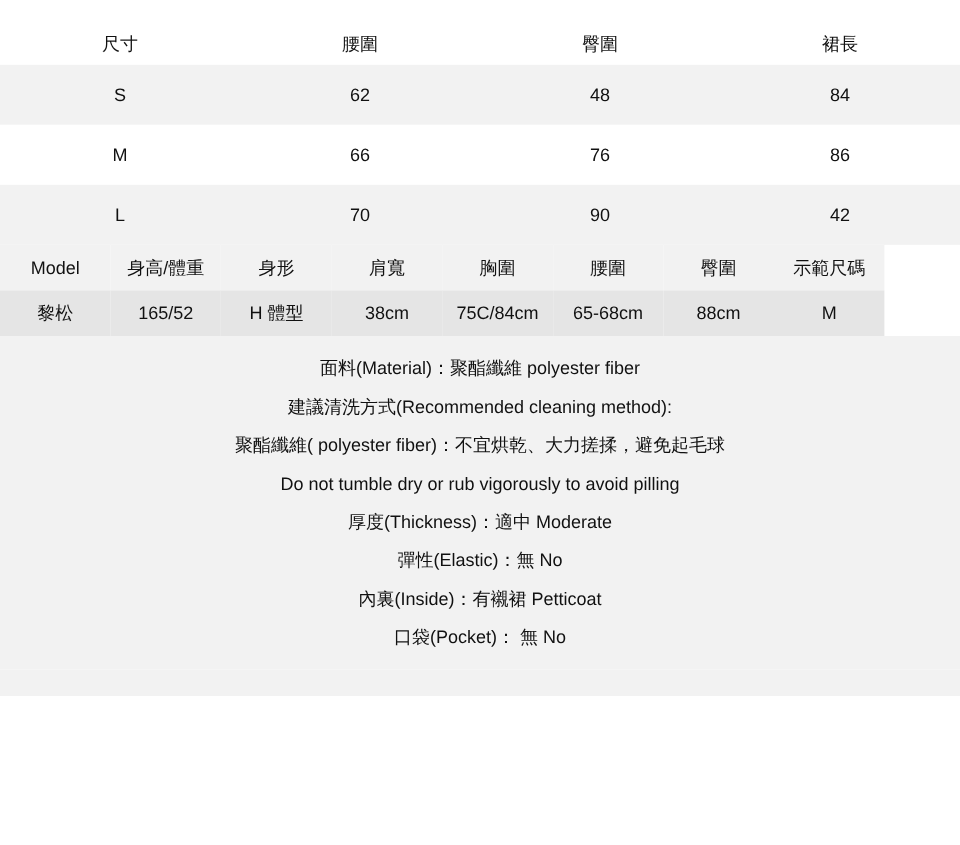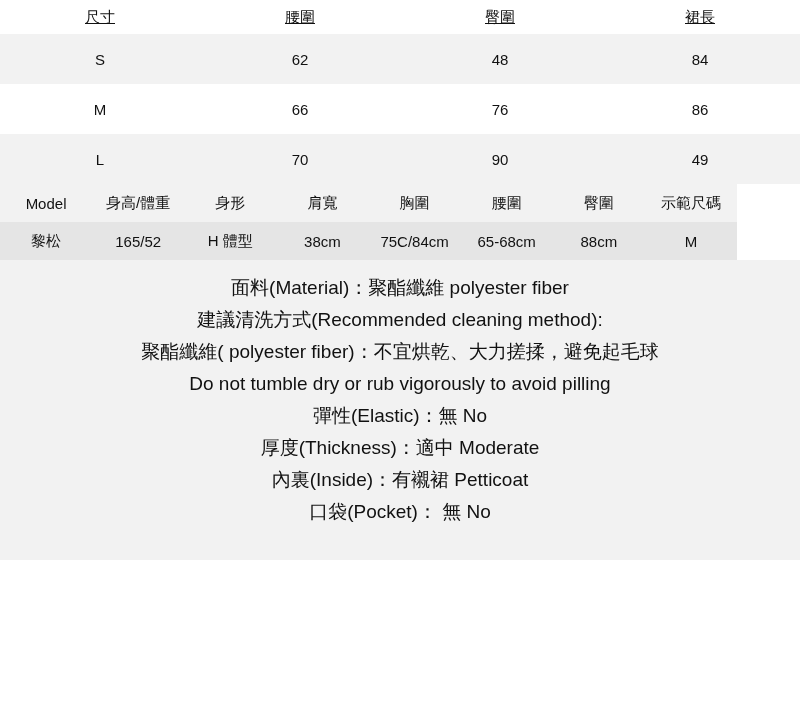--- a/index.html
+++ b/index.html
@@ -32,22 +32,21 @@
     vertical-align: middle;
     font-size: 15px;
     padding: 0;
     border: none;
   }
   .hdr-row td {
     height: 34px;
     font-size: 15px;
   }
   .hdr-row.first td {
-    padding-top: 0;
-    text-decoration: underline;
+    padding-top: 20px;
   }
   .size-row td {
     height: 50px;
   }
   .band {
     background: #f2f2f2;
   }
   .white {
     background: #ffffff;
   }
@@ -76,21 +75,21 @@
 
   
   .notes {
     width: 800px;
     background: #f2f2f2;
     padding-top: 12px;
     padding-bottom: 10px;
   }
   .notes .line {
     text-align: center;
-    font-size: 19px;
+    font-size: 15px;
     line-height: 32px;
     color: #111111;
     white-space: nowrap;
   }
   .filler {
     width: 800px;
     background: #f2f2f2;
     height: 22px;
   }
 </style>
@@ -117,21 +116,21 @@
       <tr class="size-row">
         <td class="white">M</td>
         <td class="white">66</td>
         <td class="white">76</td>
         <td class="white">86</td>
       </tr>
       <tr class="size-row">
         <td class="band">L</td>
         <td class="band">70</td>
         <td class="band">90</td>
-        <td class="band">49</td>
+        <td class="band">42</td>
       </tr>
     </tbody>
   </table>
 
   <table class="model-table">
     <tbody>
       <tr class="model-head">
         <td>Model</td>
         <td>身高/體重</td>
         <td>身形</td>
@@ -152,21 +151,21 @@
         <td>M</td>
       </tr>
     </tbody>
   </table>
 
   <div class="notes">
     <div class="line">面料(Material)：聚酯纖維  polyester fiber</div>
     <div class="line">建議清洗方式(Recommended cleaning method):</div>
     <div class="line">聚酯纖維( polyester fiber)：不宜烘乾、大力搓揉，避免起毛球</div>
     <div class="line">Do not tumble dry or rub vigorously to avoid pilling</div>
+    <div class="line">厚度(Thickness)：適中 Moderate</div>
     <div class="line">彈性(Elastic)：無 No</div>
-    <div class="line">厚度(Thickness)：適中 Moderate</div>
     <div class="line">內裏(Inside)：有襯裙 Petticoat</div>
     <div class="line">口袋(Pocket)：  無 No</div>
   </div>
 
   <div class="filler"></div>
 
 </div>
 
 </body></html>

